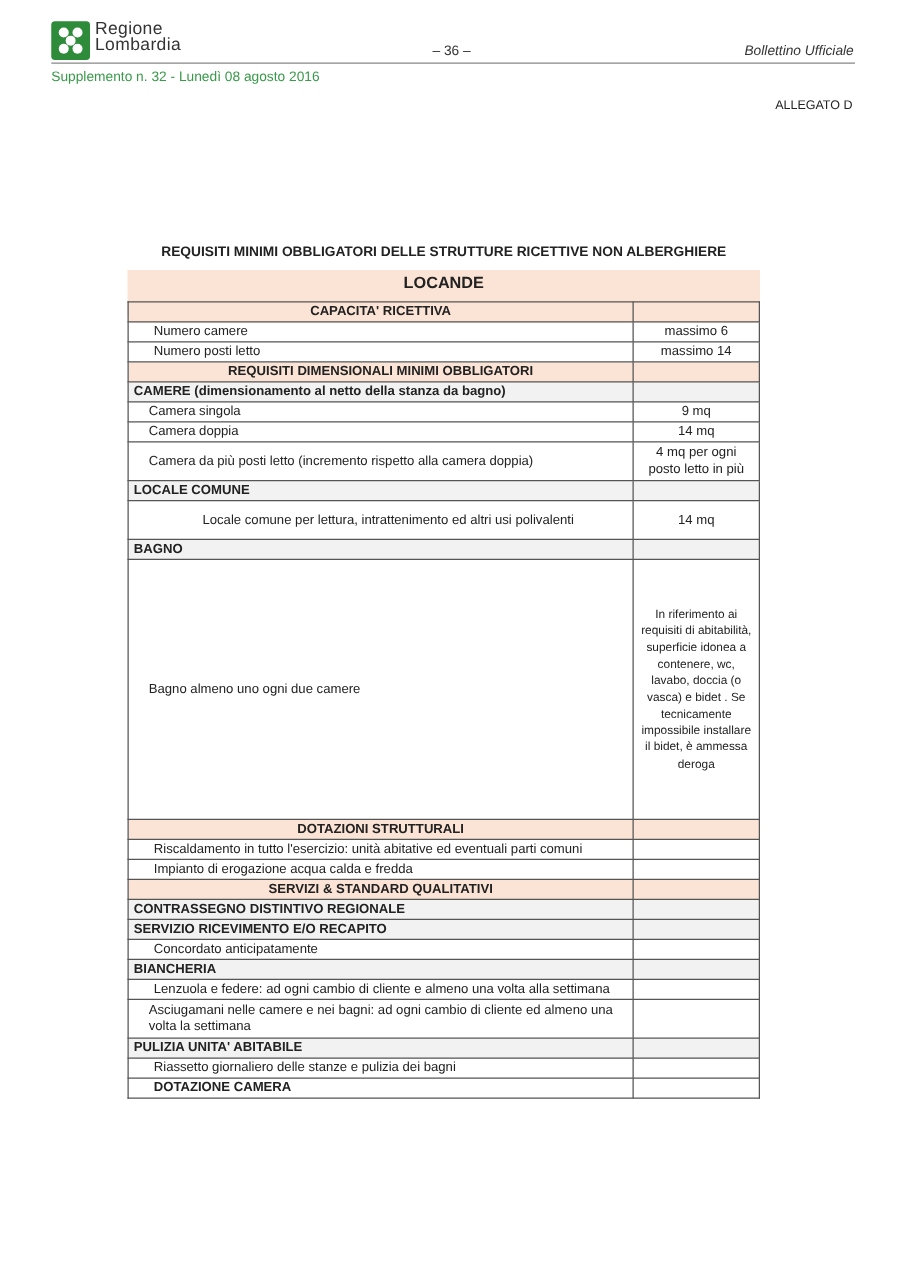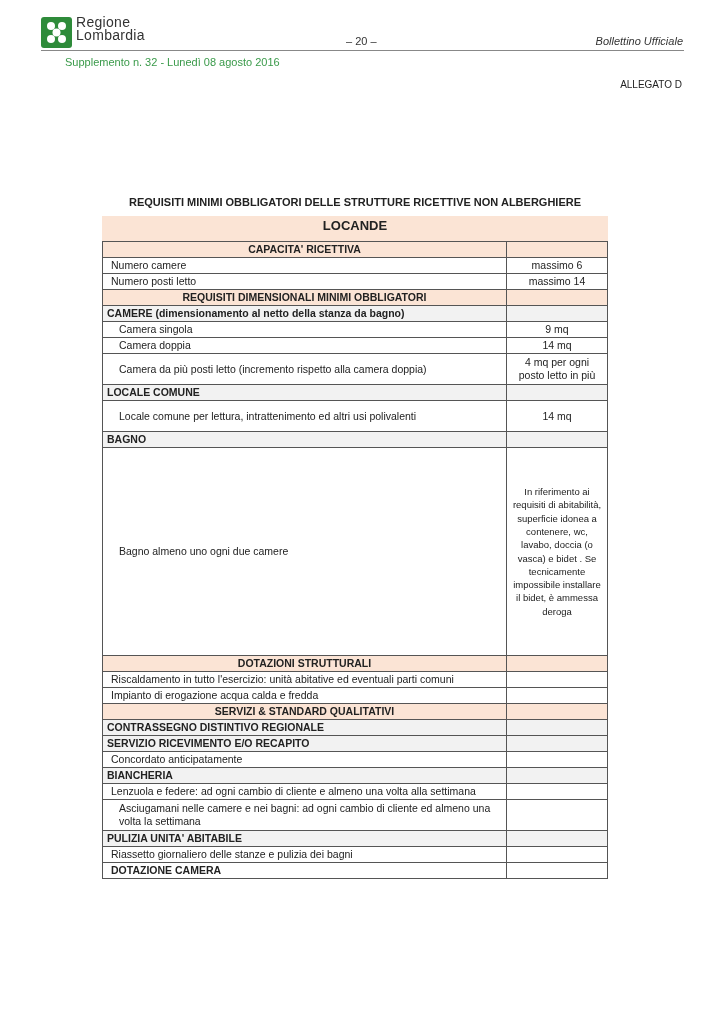--- a/index.html
+++ b/index.html
@@ -3,33 +3,33 @@
 <meta charset="utf-8">
 <style>
   html,body{margin:0;padding:0;background:#fff;}
   body{width:724px;height:1024px;position:relative;overflow:hidden;font-family:"Liberation Sans",sans-serif;color:#222;}
   .logo{position:absolute;left:41px;top:17px;width:31px;height:31px;background:#2e8b3a;border-radius:3px;}
   .logo svg{position:absolute;left:0;top:0;}
   .logo-text{position:absolute;left:76px;top:16px;font-size:14px;line-height:13px;color:#333;letter-spacing:0.3px;}
   .hdr-line{position:absolute;left:41px;top:50px;width:643px;height:1px;background:#888;}
   .page-num{position:absolute;left:346px;top:35px;font-size:11px;color:#333;}
   .bollettino{position:absolute;right:41px;top:35px;font-size:11px;font-style:italic;color:#333;}
-  .supplemento{position:absolute;left:41px;top:56px;font-size:11px;color:#3a9a4a;margin-left:24px;}
+  .supplemento{position:absolute;left:41px;top:56px;font-size:11px;color:#3a9a4a;}
   .allegato{position:absolute;right:42px;top:79px;font-size:10px;color:#222;}
   .doc-title{position:absolute;left:102px;width:506px;top:196px;text-align:center;font-size:11px;font-weight:bold;}
   .locande{position:absolute;left:102px;top:216px;width:506px;height:36px;background:#fbe4d5;text-align:center;font-size:13px;font-weight:bold;line-height:20px;}
   table{position:absolute;left:102px;top:241px;width:506px;border-collapse:collapse;font-size:10.5px;}
   td{border:1px solid #555;padding:0 4px;height:15px;line-height:13px;}
   td.v{width:92px;text-align:center;}
   tr.sec td{background:#fbe4d5;font-weight:bold;text-align:center;}
   tr.cat td{background:#f2f2f2;font-weight:bold;}
-  td.ind{padding-left:8px;}
+  td.ind{padding-left:20px;}
   td.ind2{padding-left:16px;}
   tr.tall2 td{height:30px;}
-  tr.loc td{height:30px;}
+  tr.loc td{height:30px;text-align:center;}
   tr.bagno td{height:207px;}
   .note{font-size:9.5px;line-height:13.3px;}
 </style>
 </head>
 <body>
 
 <div class="logo">
   <svg width="31" height="31" viewBox="0 0 31 31">
     <g fill="#fff">
       <circle cx="10" cy="9" r="4"></circle>
@@ -37,21 +37,21 @@
       <circle cx="10" cy="22" r="4"></circle>
         <circle cx="21" cy="22" r="4"></circle>
       <circle cx="15.5" cy="15.5" r="4"></circle>
     </g>
   </svg>
 </div>
 <div class="logo-text">
   <div>Regione</div>
   <div>Lombardia</div>
 </div>
-<div class="page-num">– 20 –</div>
+<div class="page-num">– 36 –</div>
 <div class="bollettino">Bollettino Ufficiale</div>
 <div class="hdr-line"></div>
 <div class="supplemento">Supplemento n. 32 - Lunedì 08 agosto 2016</div>
 <div class="allegato">ALLEGATO D</div>
 
 <div class="doc-title">REQUISITI MINIMI  OBBLIGATORI DELLE STRUTTURE RICETTIVE NON ALBERGHIERE</div>
 <div class="locande">LOCANDE</div>
 
 <table>
   <tbody>

